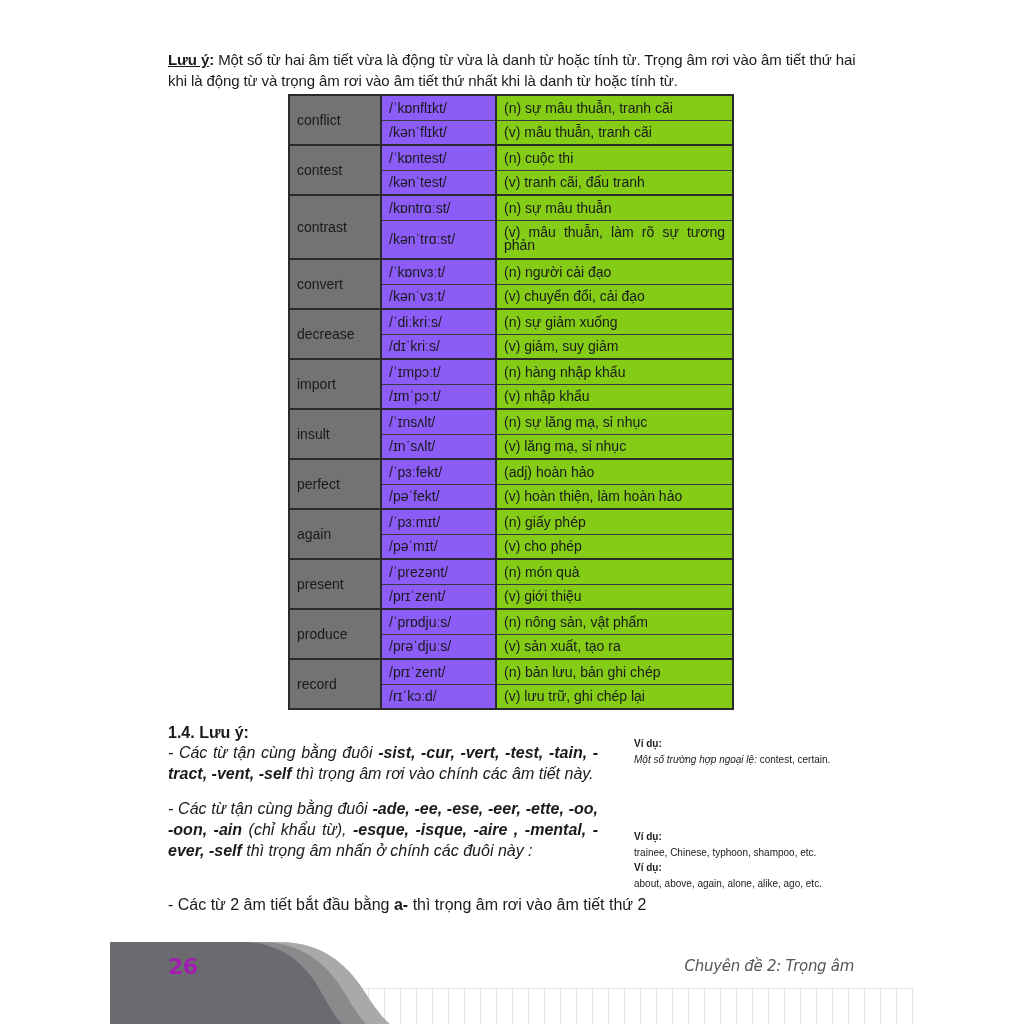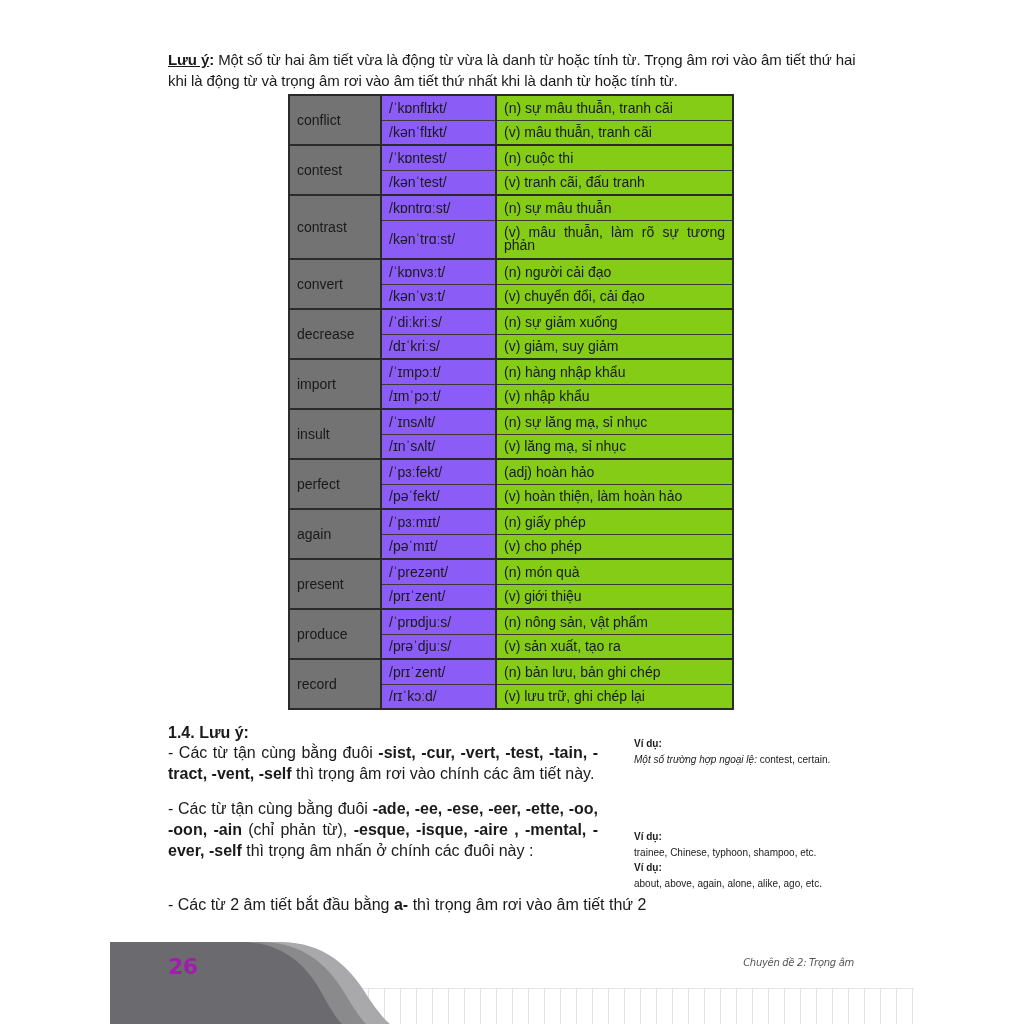--- a/index.html
+++ b/index.html
@@ -25,21 +25,21 @@
   table.vocab td.word { background: #737373; border-right: 2px solid #2a2a2a; }
   table.vocab td.pron { background: #8b5cf6; border-right: 2px solid #2a2a2a; }
   table.vocab td.mean { background: #84cc16; }
   table.vocab tr { height: 25px; }
   table.vocab tr.tall { height: 39px; }
   table.vocab tr.tall td.mean { line-height: 13px; text-align: justify; text-align-last: left; }
   table.vocab tr.grp-start td { border-top: 2px solid #2a2a2a; }
 
   .sec14 { position: absolute; left: 168px; top: 722px; width: 430px; font-size: 16px; line-height: 21px; }
   .sec14 .title { font-weight: bold; }
-  .sec14 .para { text-align: justify; }
+  .sec14 .para { text-align: justify; font-style: italic; }
   .sec14 b { font-weight: bold; }
   .p1 { position: absolute; left: 0; top: 20px; width: 430px; }
   .p2 { position: absolute; left: 0; top: 76px; width: 430px; }
   .p3 { position: absolute; left: 0; top: 172px; width: 440px; white-space: nowrap; }
 
   .ex { position: absolute; left: 634px; width: 220px; font-size: 10px; line-height: 15.5px; text-align: justify; }
   .ex .vd { font-weight: bold; }
   .ex i { font-style: italic; }
   .ex1 { top: 736px; }
   .ex2 { top: 829px; }
@@ -48,21 +48,21 @@
   .footer-lines {
     position: absolute; left: 320px; top: 988px; width: 594px; height: 36px;
     border-top: 1px solid #e6e6e6;
     background: repeating-linear-gradient(to right, #e3e3e3 0px, #e3e3e3 1px, transparent 1px, transparent 16px);
   }
   .page-num {
     position: absolute; left: 168px; top: 954px; font-size: 22px; font-weight: bold; color: #a21caf;
     font-family: "DejaVu Sans", sans-serif; letter-spacing: -0.5px;
   }
   .chapter {
-    position: absolute; right: 170px; top: 957px; font-size: 10px; font-style: italic; color: #555555;
+    position: absolute; right: 170px; top: 957px; font-size: 15px; font-style: italic; color: #555555;
     font-family: "DejaVu Sans", sans-serif; letter-spacing: -0.3px;
   }
 </style>
 </head>
 <body>
 
 <div class="note-top">
   <span class="lbl">Lưu ý</span><span class="colon">:</span><span> Một số từ hai âm tiết vừa là động từ vừa là danh từ hoặc tính từ. Trọng âm rơi vào âm tiết thứ hai khi là động từ và trọng âm rơi vào âm tiết thứ nhất khi là danh từ hoặc tính từ.</span>
 </div>
 
@@ -183,21 +183,21 @@
       </tr>
     </tbody>
 </table>
 
 <div class="sec14">
   <div class="title">1.4. Lưu ý:</div>
   <div class="para p1">
     <span>- Các từ tận cùng bằng đuôi </span><b>-sist, -cur, -vert, -test, -tain, -tract, -vent, -self</b><span> thì trọng âm rơi vào chính các âm tiết này.</span>
   </div>
   <div class="para p2">
-    <span>- Các từ tận cùng bằng đuôi </span><b>-ade, -ee, -ese, -eer, -ette, -oo, -oon, -ain</b><span> (chỉ phản từ), </span><b>-esque, -isque, -aire , -mental, -ever, -self</b><span> thì trọng âm nhấn ở chính các đuôi này :</span>
+    <span>- Các từ tận cùng bằng đuôi </span><b>-ade, -ee, -ese, -eer, -ette, -oo, -oon, -ain</b><span> (chỉ khẩu từ), </span><b>-esque, -isque, -aire , -mental, -ever, -self</b><span> thì trọng âm nhấn ở chính các đuôi này :</span>
   </div>
   <div class="p3">
     <span>- Các từ 2 âm tiết bắt đầu bằng </span><b>a-</b><span> thì trọng âm rơi vào âm tiết thứ 2</span>
   </div>
 </div>
 
 <div class="ex ex1">
   <div class="vd">Ví dụ:</div>
   <div><i>Một số trường hợp ngoại lệ:</i><span> contest, certain.</span></div>
 </div>

